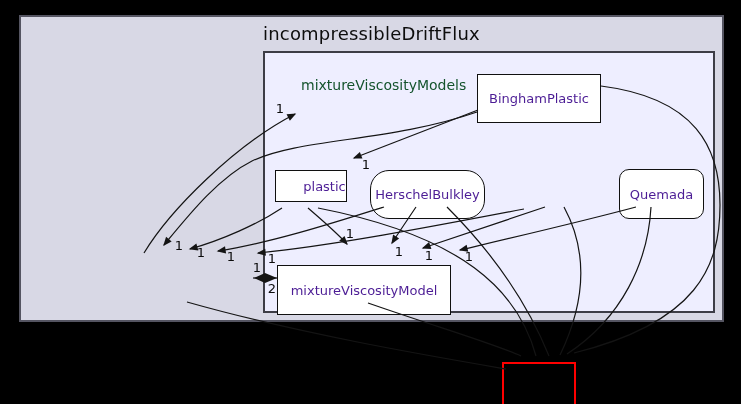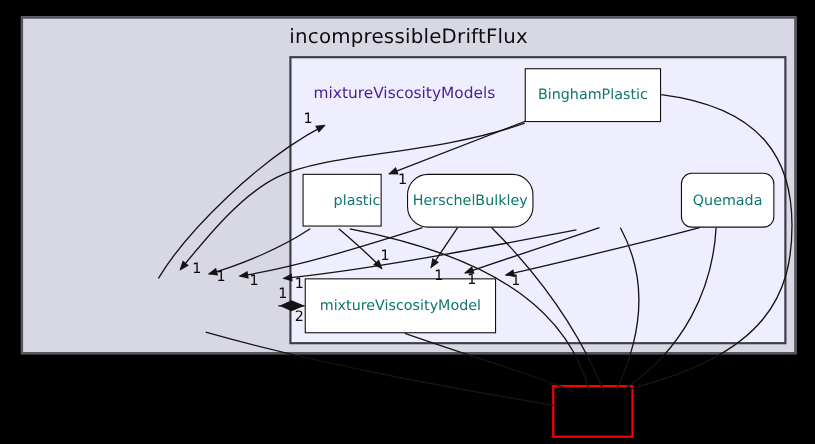--- a/index.html
+++ b/index.html
@@ -15,30 +15,30 @@
   }
   .cluster-inner{
     left:263px;top:51px;width:452px;height:262px;
     background:#eeeeff;border:2px solid #3d3d46;
   }
   .cluster-title-outer{
     position:absolute;left:0;top:6px;width:100%;text-align:center;
     font-size:18px;color:#0d0d0d;letter-spacing:0.2px;
   }
   .cluster-title-inner{
-    position:absolute;left:20px;top:24px;
-    font-size:14px;color:#4c1d95;
+    position:absolute;left:36px;top:24px;
+    font-size:14px;color:#14532d;
   }
   .node{
     position:absolute;box-sizing:border-box;background:#ffffff;
     border:1.4px solid #101010;display:flex;align-items:center;justify-content:center;
-    font-size:13px;color:#0f766e;white-space:nowrap;overflow:hidden;
+    font-size:13px;color:#4c1d95;white-space:nowrap;overflow:hidden;margin-top:12px;
   }
   .node-bingham{left:477px;top:62px;width:124px;height:49px;}
-  .node-plastic{left:275px;top:158px;width:72px;height:48px;padding-left:27px;}
+  .node-plastic{left:275px;top:158px;width:72px;height:32px;padding-left:27px;}
   .node-herschel{left:370px;top:158px;width:115px;height:49px;border-radius:19px;}
   .node-slurry{left:522px;top:157px;width:75px;height:50px;}
   .node-quemada{left:619px;top:157px;width:85px;height:50px;border-radius:10px;}
   .node-mvmodel{left:277px;top:253px;width:174px;height:50px;}
   .node-idfmixture{left:27px;top:253px;width:226px;height:49px;background:#d8d8e5;}
   .node-truncated{
     left:502px;top:350px;width:74px;height:48px;
     background:transparent;border:2px solid #ff0000;
   }
   .edges{position:absolute;left:0;top:0;z-index:5;pointer-events:none;}

